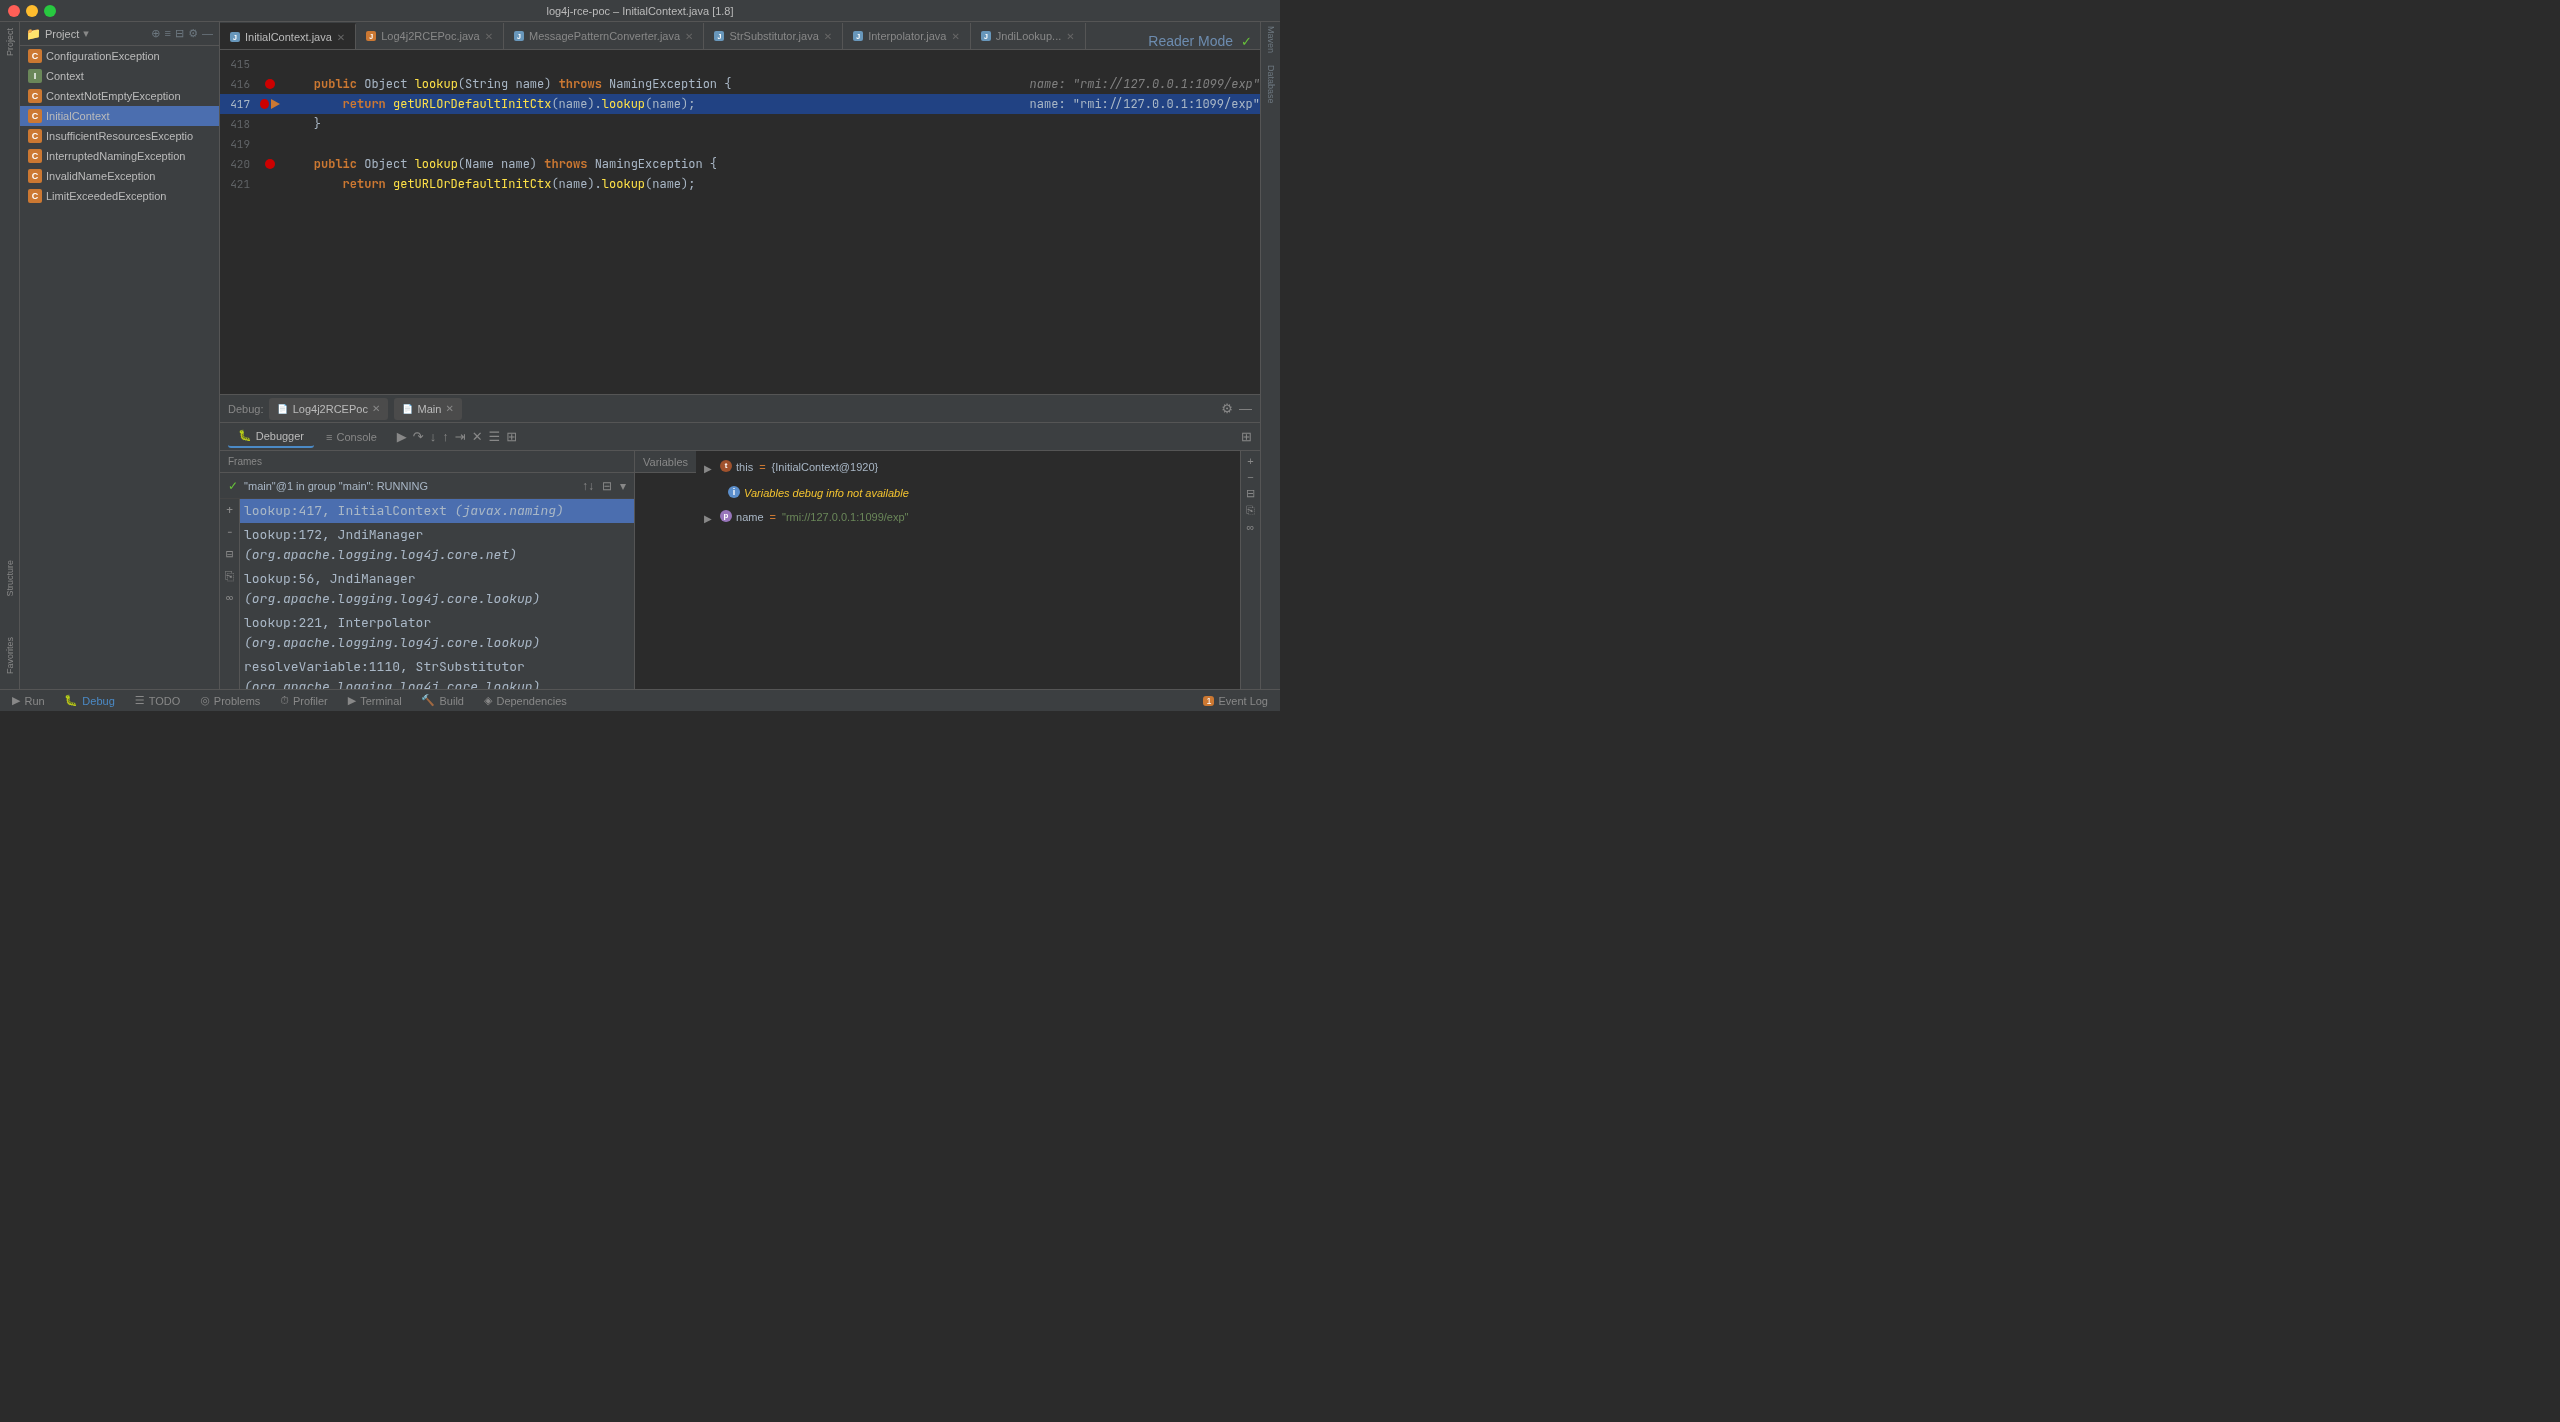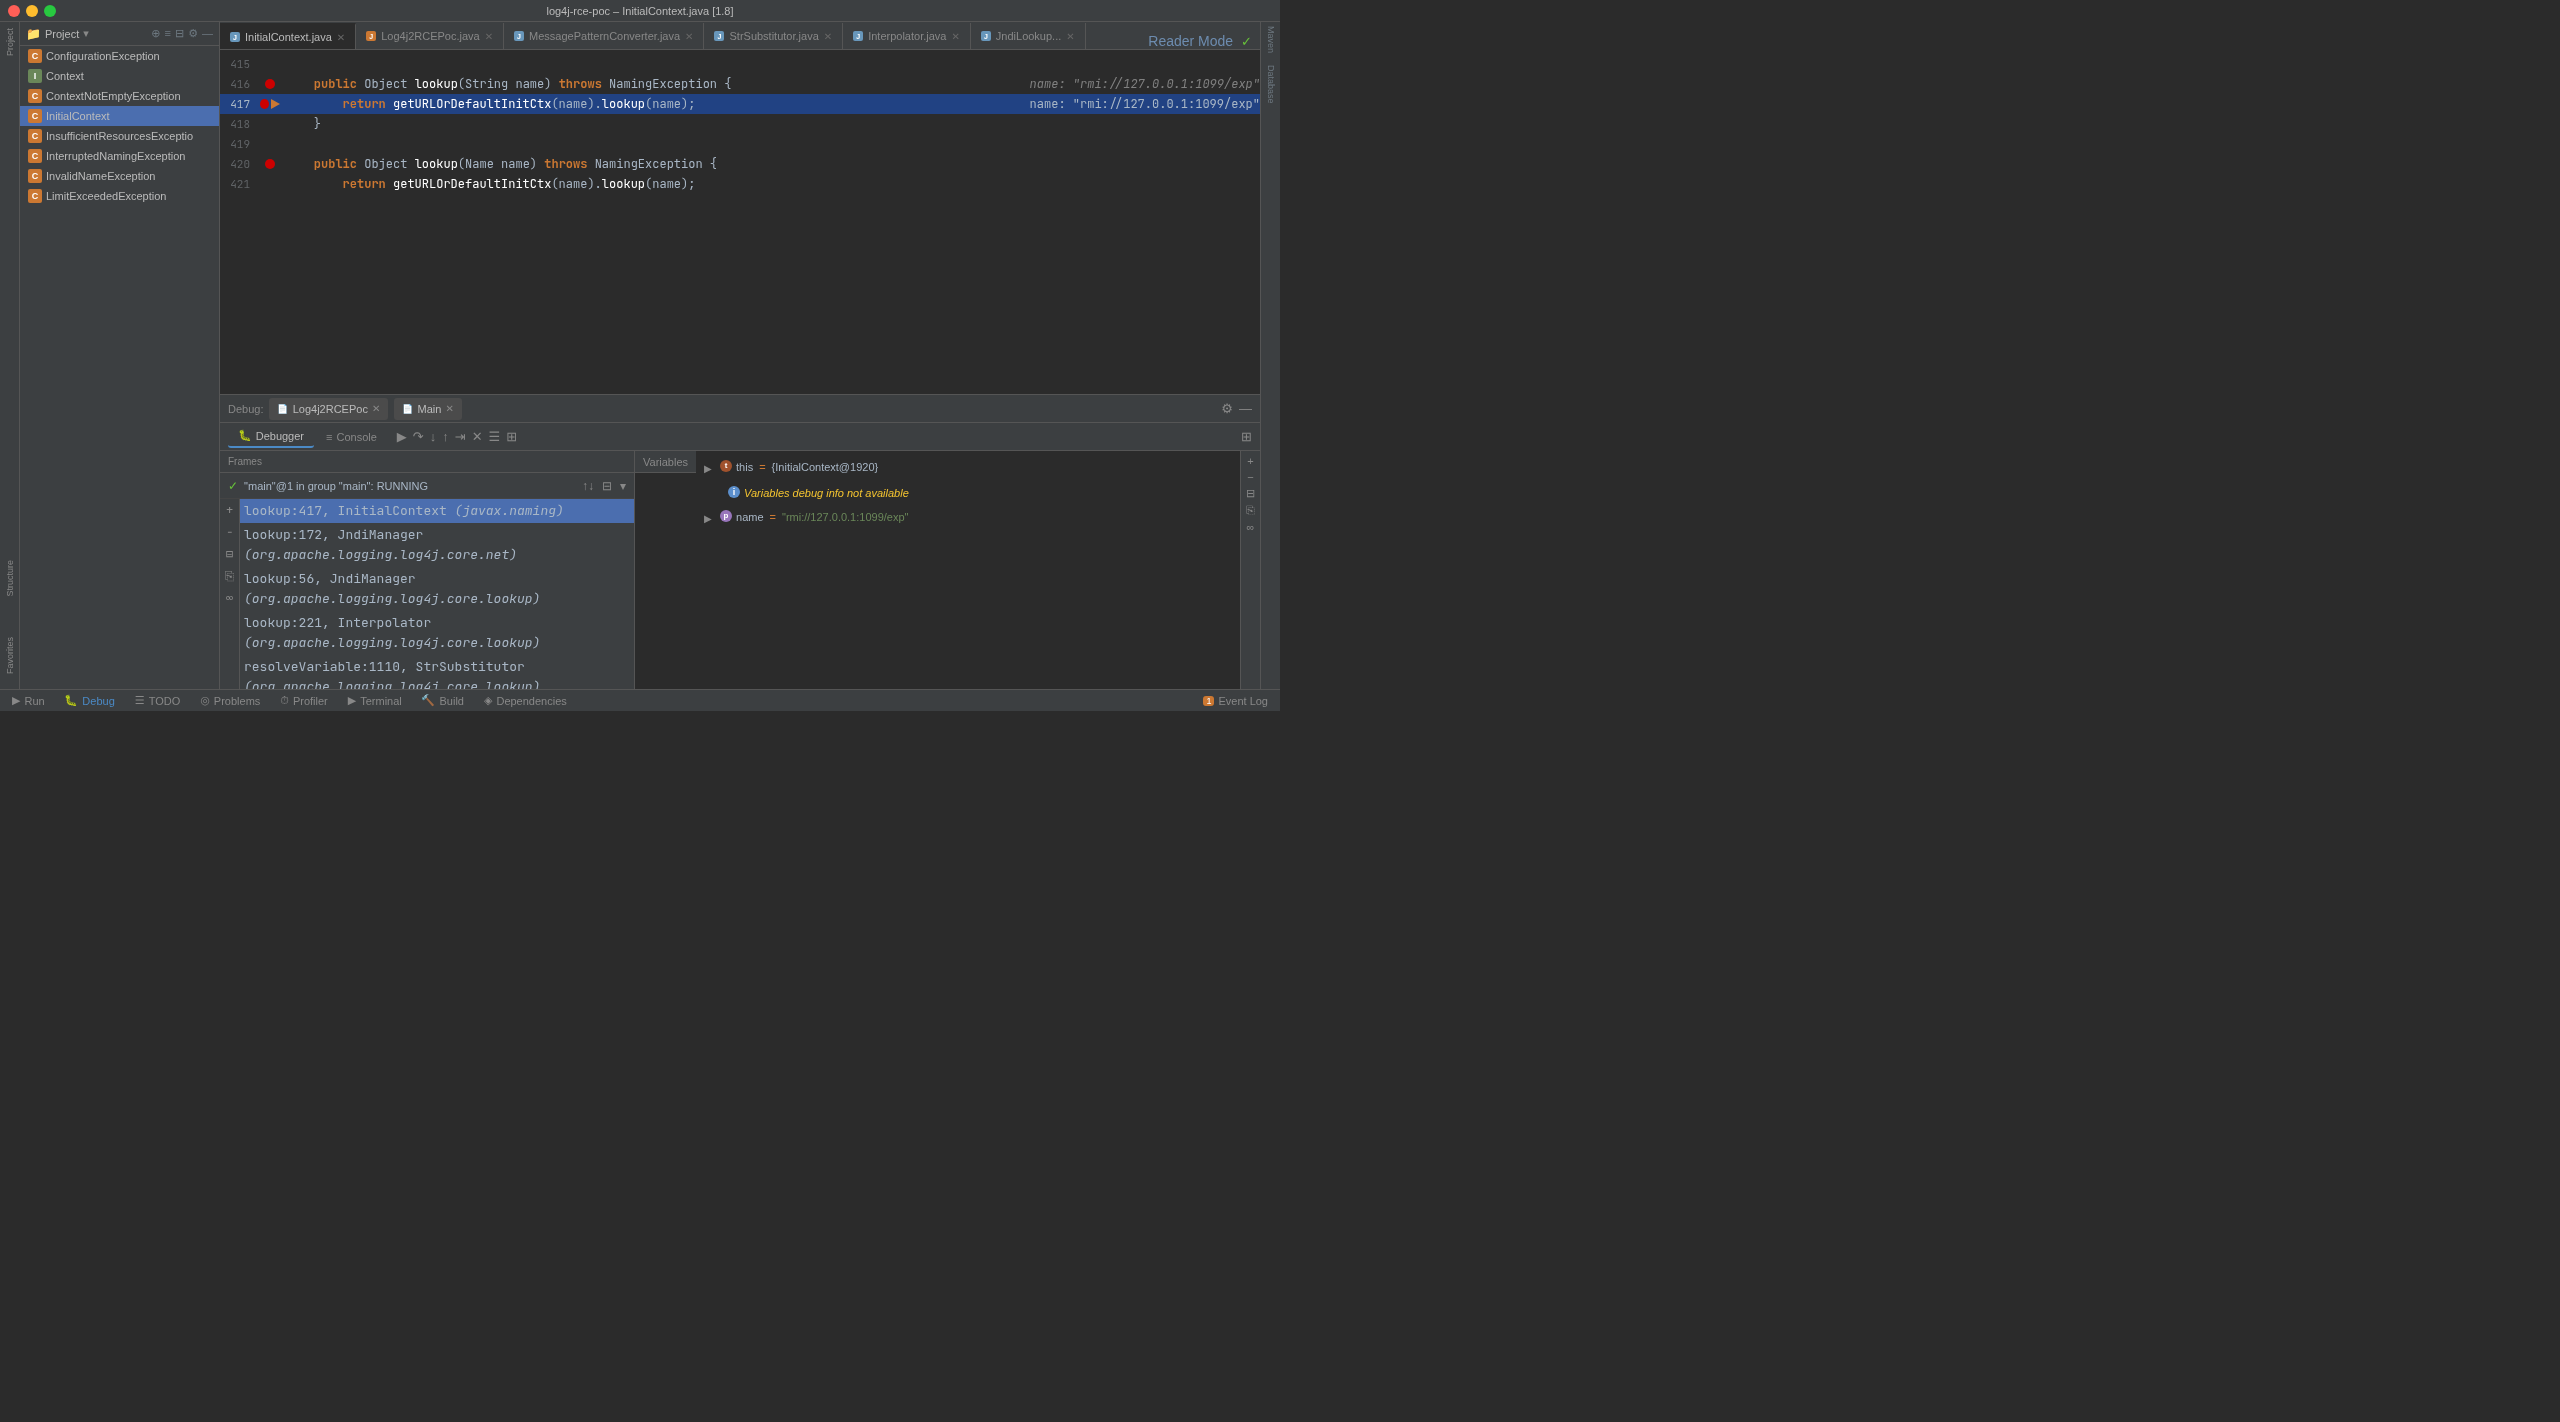--- a/index.html
+++ b/index.html
@@ -212,21 +212,21 @@
       border-left: 9px solid #cc7832;
     }
     .code-content {
       flex: 1;
       padding-left: 5px;
       white-space: pre;
       color: #a9b7c6;
     }
     .kw { color: #cc7832; font-weight: bold; }
     .type { color: #a9b7c6; }
-    .method { color: #ffffff; }
+    .method { color: #fde047; }
     .inline-comment {
       margin-left: 20px;
       color: #808080;
       font-style: italic;
     }
 
     
     #bottom-panel {
       border-top: 1px solid #555;
       background: #3c3f41;

